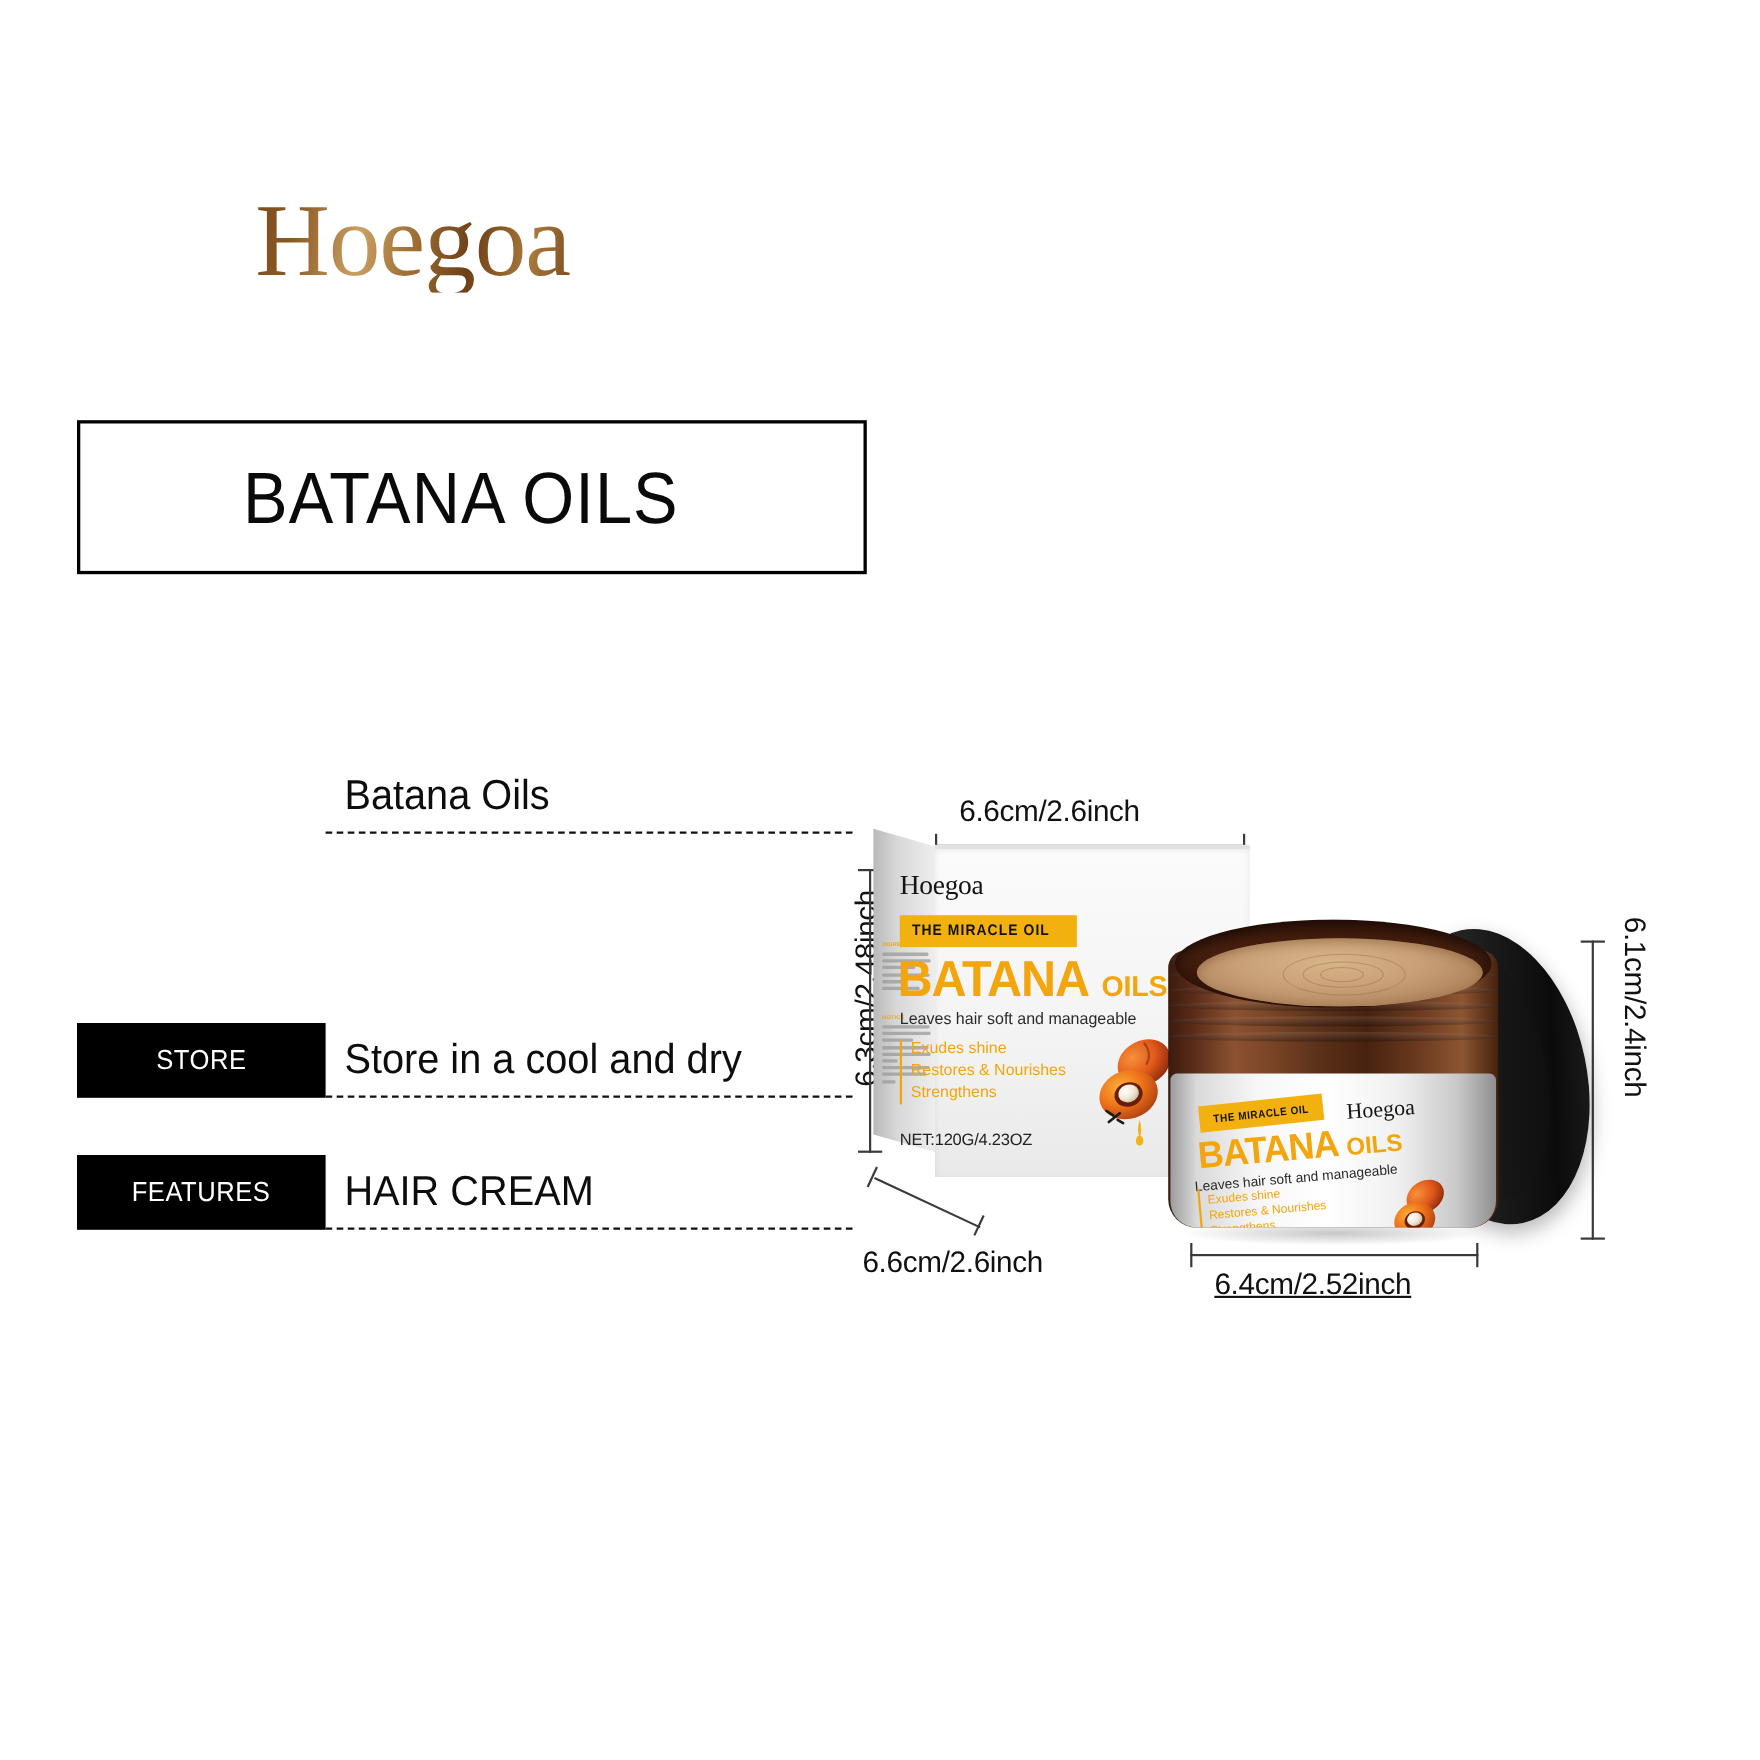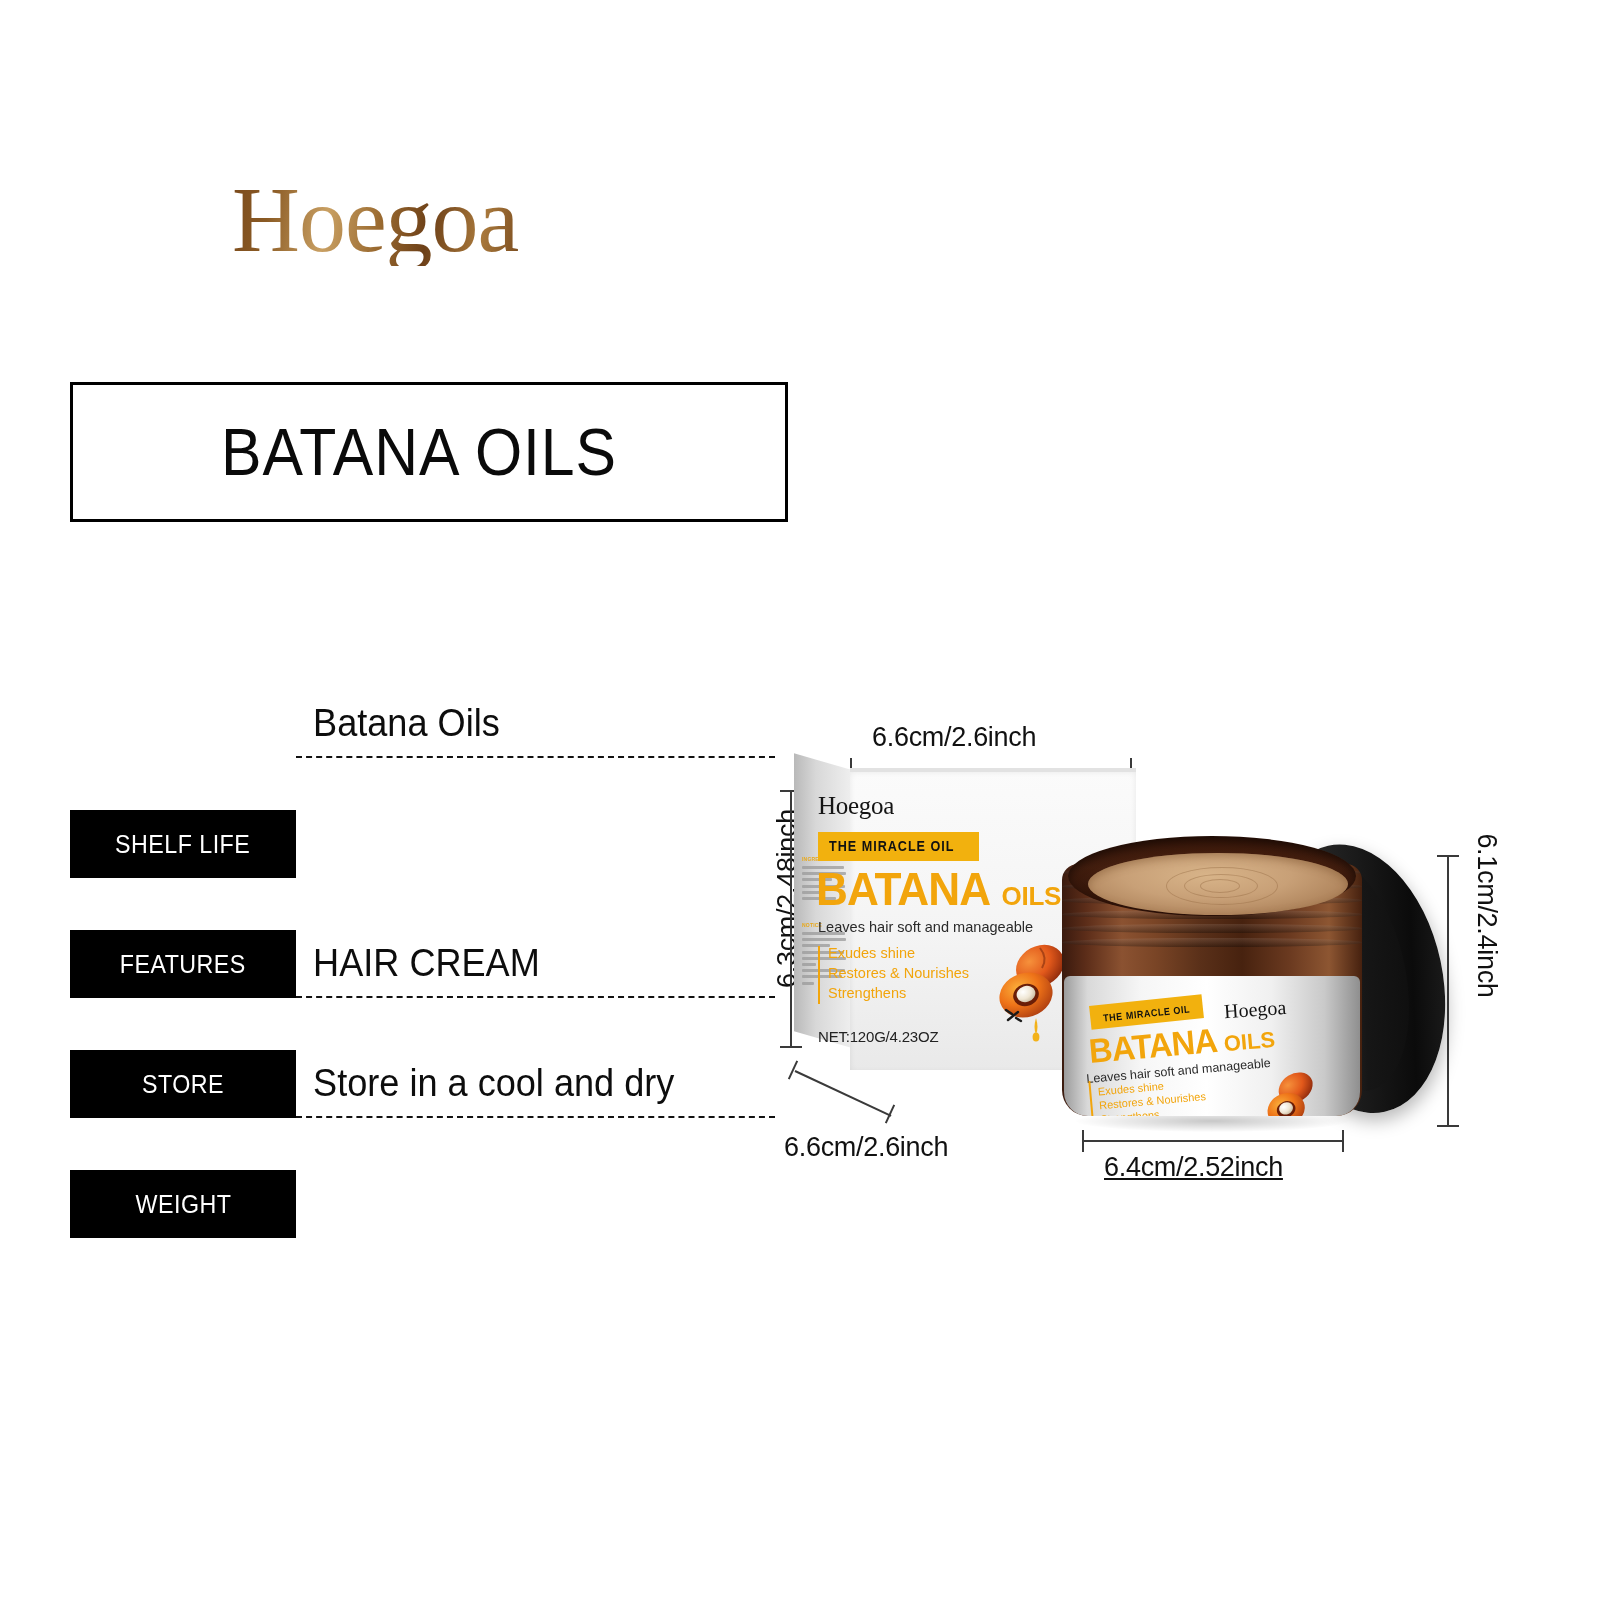--- a/index.html
+++ b/index.html
@@ -306,47 +306,41 @@
 <div id="spec-table">
 
   <div class="spec-row">
     <div class="spec-value-wrap">
       <span class="spec-value">Batana Oils</span>
     </div>
   </div>
 
 
   <div class="spec-row">
+  </div>
+
+  <div class="spec-row">
     <div class="spec-chip">
-      <span class="spec-chip-label">SHELF LIFE</span>
+      <span class="spec-chip-label">STORE</span>
+    </div>
+    <div class="spec-value-wrap">
+      <span class="spec-value">Store in a cool and dry</span>
     </div>
   </div>
 
   <div class="spec-row">
     <div class="spec-chip">
       <span class="spec-chip-label">FEATURES</span>
     </div>
     <div class="spec-value-wrap">
       <span class="spec-value">HAIR CREAM</span>
     </div>
   </div>
 
   <div class="spec-row">
-    <div class="spec-chip">
-      <span class="spec-chip-label">STORE</span>
-    </div>
-    <div class="spec-value-wrap">
-      <span class="spec-value">Store in a cool and dry</span>
-    </div>
-  </div>
-
-  <div class="spec-row">
-    <div class="spec-chip">
-      <span class="spec-chip-label">WEIGHT</span>
-    </div>
   </div>
 
 </div>
 
 <div id="product-scene">
 
   <div class="dim-text" id="dim-top-text">6.6cm/2.6inch</div>
   <div class="dim-line" id="dim-top-line"></div>
   <div class="dim-cap" id="dim-top-cap-l"></div>
   <div class="dim-cap" id="dim-top-cap-r"></div>

